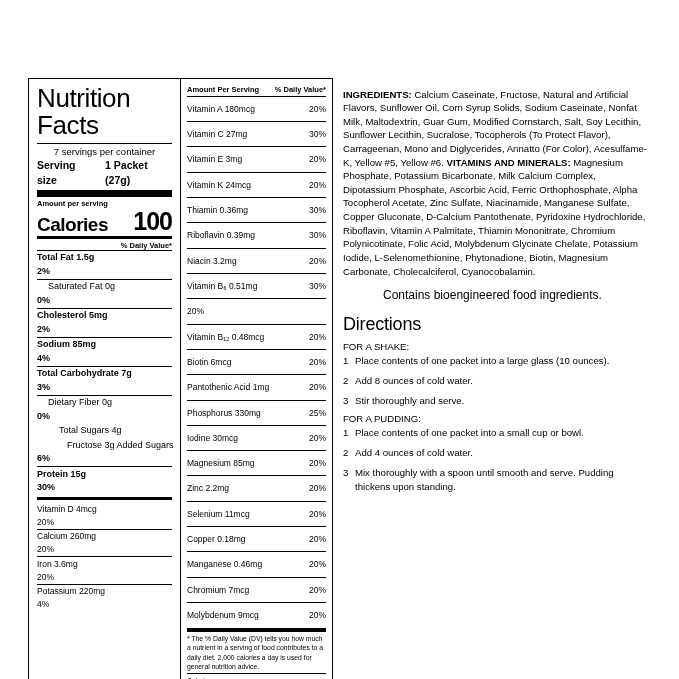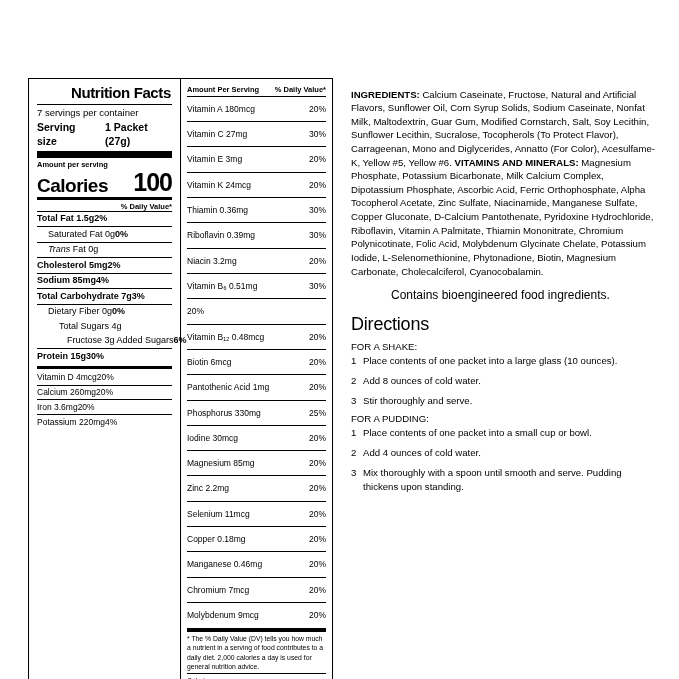--- a/index.html
+++ b/index.html
@@ -34,32 +34,31 @@
     width: 152px;
     padding: 6px 8px 8px 8px;
     border-right: 1px solid #000;
   }
   .nf-col-right {
     width: 152px;
     padding: 6px 6px 6px 6px;
   }
 
   .nf-title {
-    font-weight: bold;
-    font-size: 15px;
+    font-weight: normal;
+    font-size: 26px;
     letter-spacing: -0.4px;
     line-height: 1.05;
     margin-bottom: 3px;
-    margin-left: 34px;
   }
   .rule-thin { border-top: 1px solid #000; margin: 2px 0; }
   .rule-med { border-top: 3px solid #000; margin: 2px 0; }
   .rule-thick { border-top: 7px solid #000; margin: 2px 0; }
 
-  .nf-servings { font-size: 9.5px; line-height: 1.35; }
+  .nf-servings { font-size: 9.5px; line-height: 1.35; text-align: center; }
   .nf-servsize {
     font-size: 10.5px;
     font-weight: bold;
     display: flex;
     line-height: 1.4;
   }
   .nf-servsize .lbl { margin-right: 10px; }
 
   .nf-aps { font-size: 7.5px; font-weight: bold; margin-top: 2px; }
   .nf-cal-row {
@@ -69,25 +68,26 @@
     line-height: 1;
     margin: 1px 0 2px 0;
   }
   .nf-cal-label { font-size: 19px; font-weight: bold; letter-spacing: -0.5px; }
   .nf-cal-value { font-size: 25px; font-weight: bold; letter-spacing: -1px; }
 
   .nf-dv-head { font-size: 7.5px; font-weight: bold; text-align: right; }
 
   .nf-line {
     display: flex;
-    justify-content: flex-start;
+    justify-content: space-between;
     font-size: 9px;
     line-height: 1.5;
     border-top: 1px solid #000;
     padding: 0.5px 0;
+    flex-direction: column;
   }
   .nf-line.noborder { border-top: none; }
   .nf-line .name { white-space: nowrap; }
   .nf-line .dv { font-weight: bold; }
   .nf-line.b .name { font-weight: bold; }
   .ind1 { padding-left: 11px; }
   .ind2 { padding-left: 22px; }
   .ind3 { padding-left: 30px; }
   .ital { font-style: italic; }
 
@@ -124,21 +124,21 @@
     line-height: 1.35;
     border-top: 1px solid #000;
     margin-top: 2px;
     padding-top: 2px;
   }
   .cpg-line { display: flex; gap: 8px; }
 
   
   #right-col {
     position: absolute;
-    left: 351px;
+    left: 343px;
     top: 78px;
     width: 308px;
   }
   .ing-para {
     font-size: 9.6px;
     line-height: 1.42;
     text-align: left;
   }
   .ing-para b { font-weight: bold; }
   .contains {
@@ -197,24 +197,20 @@
       <div class="nf-dv-head">% Daily Value*</div>
 
       <div class="nf-line b">
         <span class="name">Total Fat 1.5g</span>
         <span class="dv">2%</span>
       </div>
       <div class="nf-line">
         <span class="name ind1">Saturated Fat 0g</span>
         <span class="dv">0%</span>
       </div>
-      <div class="nf-line">
-        <span class="name ind1"><i class="ital">Trans</i><span> Fat 0g</span></span>
-        <span class="dv"></span>
-      </div>
       <div class="nf-line b">
         <span class="name">Cholesterol 5mg</span>
         <span class="dv">2%</span>
       </div>
       <div class="nf-line b">
         <span class="name">Sodium 85mg</span>
         <span class="dv">4%</span>
       </div>
       <div class="nf-line b">
         <span class="name">Total Carbohydrate 7g</span>

